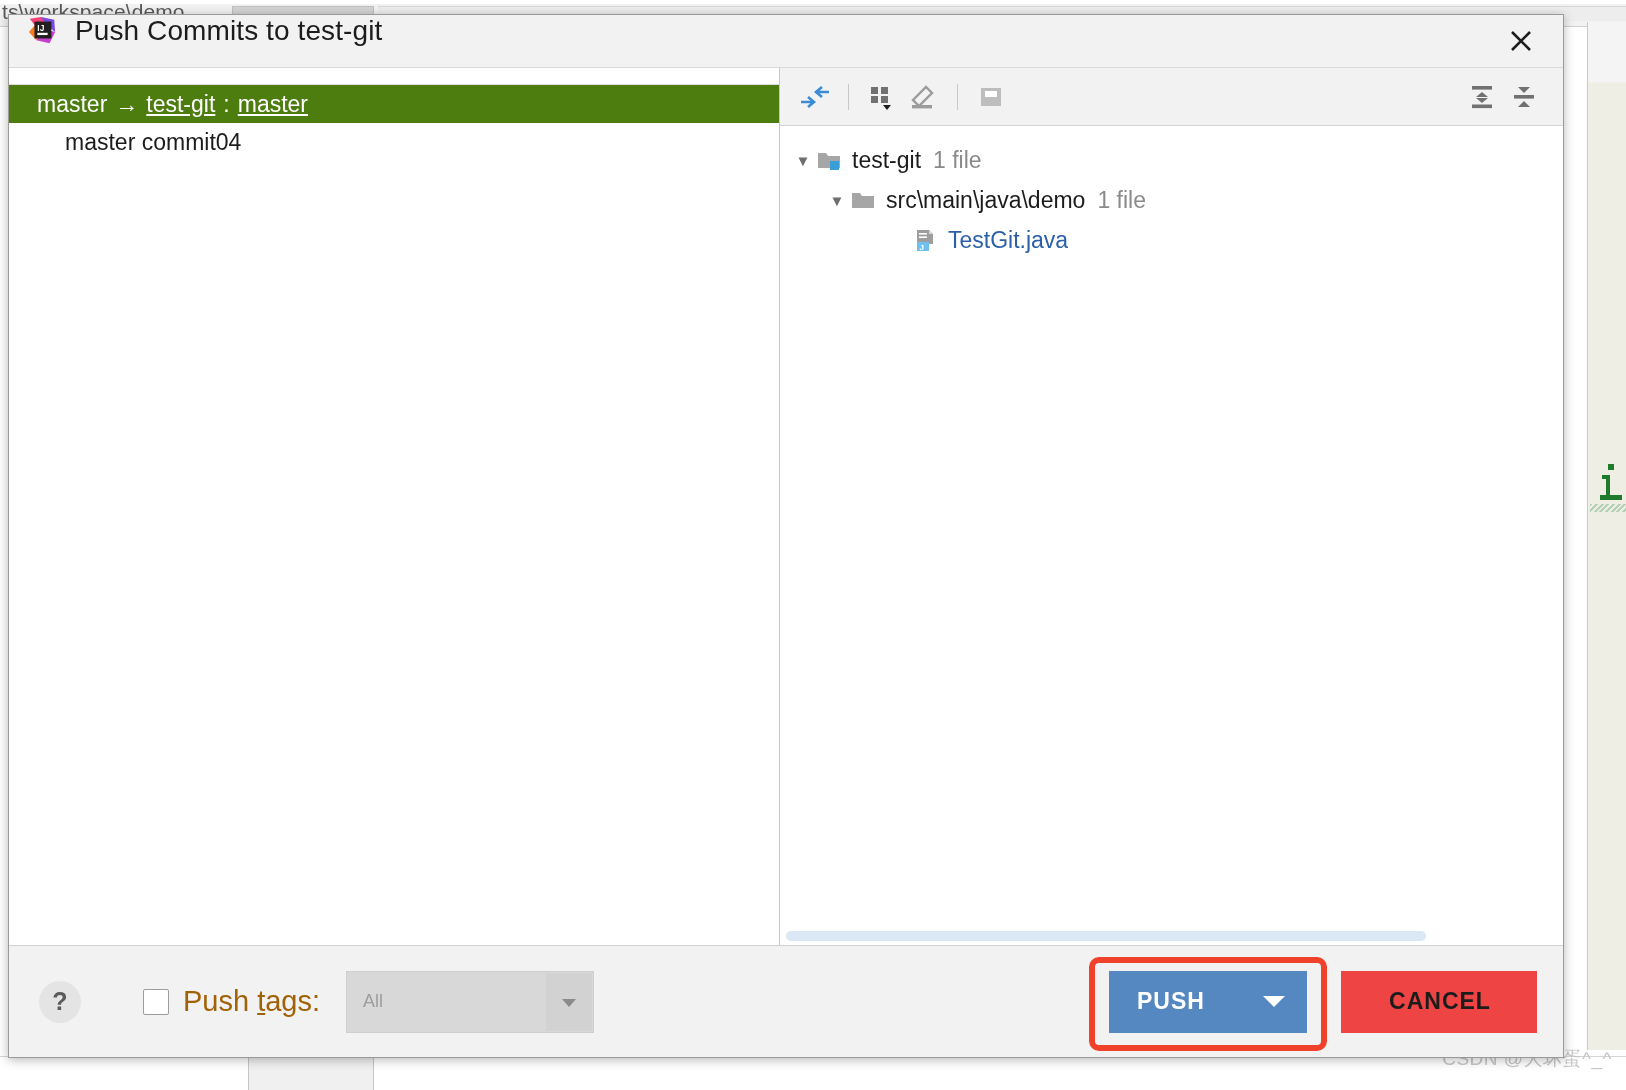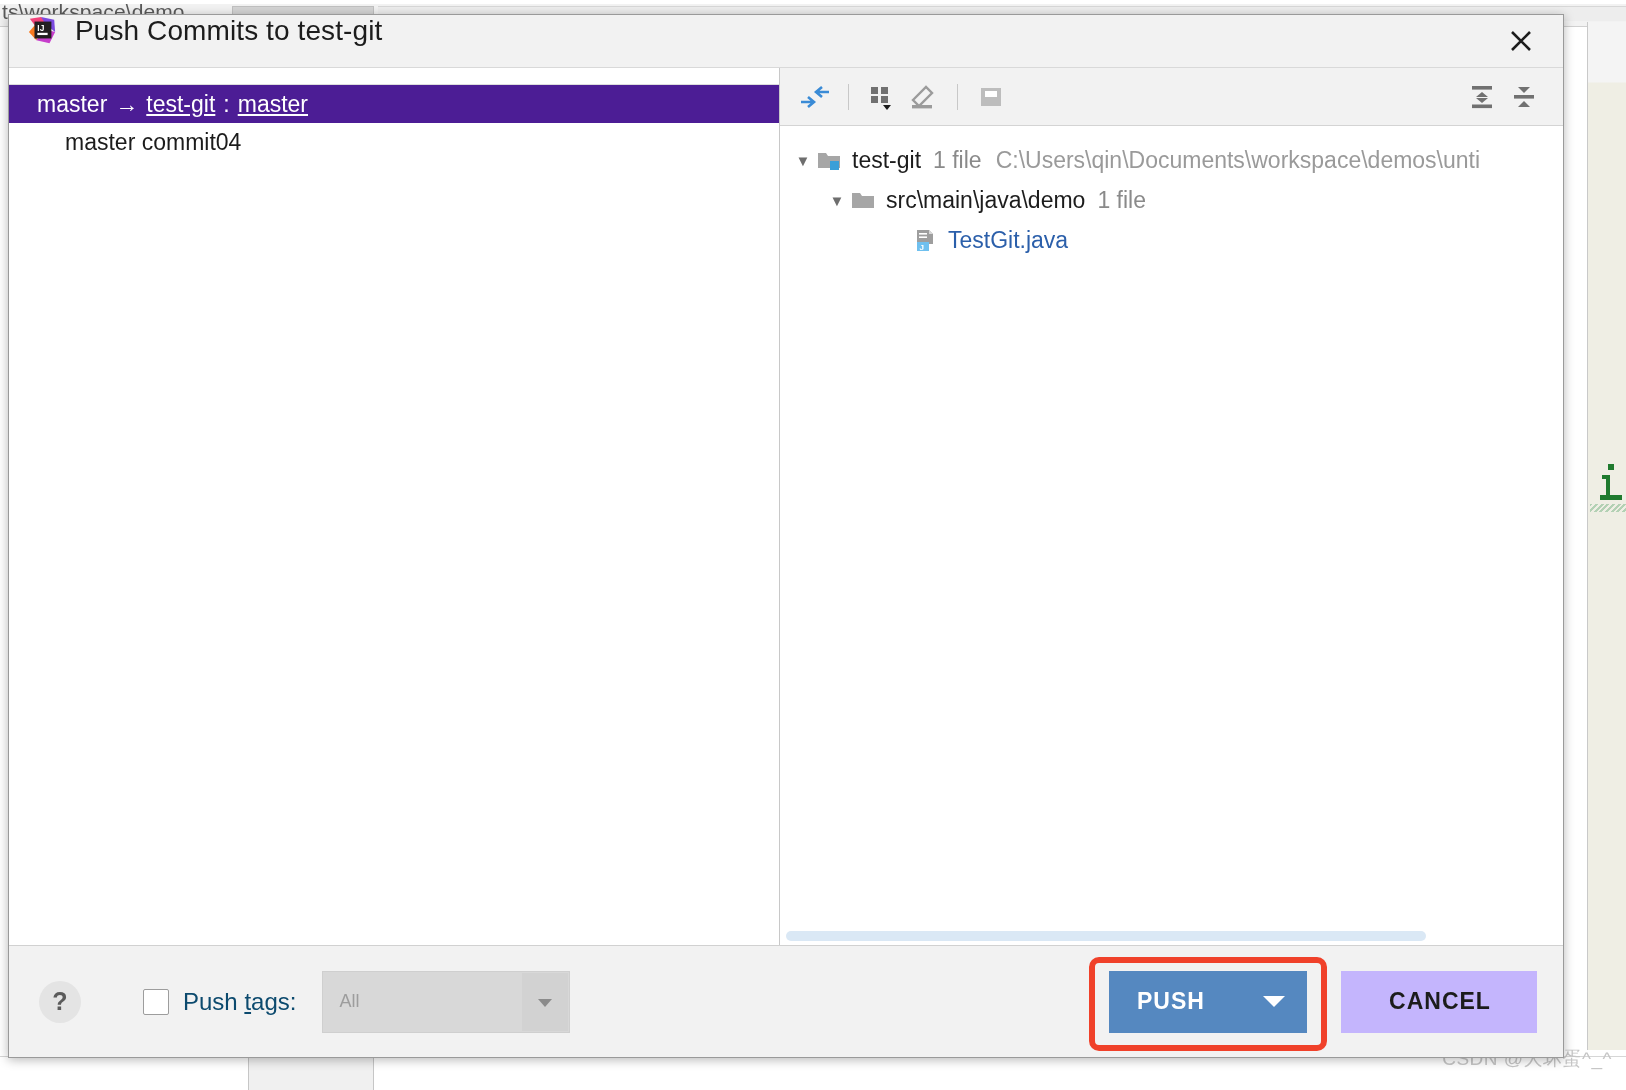--- a/index.html
+++ b/index.html
@@ -189,21 +189,21 @@
     display: flex;
     align-items: center;
     padding-left: 28px;
     font-size: 23px;
     color: #1c1c1c;
     white-space: nowrap;
     box-sizing: border-box;
     cursor: default;
   }
   .commit-row.selected {
-    background: #4c1d95;
+    background: #4d7c0f;
     color: #ffffff;
   }
   .commit-row.child {
     padding-left: 56px;
   }
   .commit-row .u {
     text-decoration: underline;
   }
   .arrow-glyph {
     margin: 0 8px;
@@ -342,22 +342,22 @@
   }
   .cbx {
     width: 24px; height: 24px;
     border: 1px solid #9d9d9d;
     background: #ffffff;
     border-radius: 2px;
     flex: 0 0 24px;
     cursor: pointer;
   }
   .cbx-label {
-    font-size: 24px;
-    color: #0c4a6e;
+    font-size: 29px;
+    color: #a16207;
     margin-left: 14px;
     white-space: nowrap;
   }
   .cbx-label u { text-decoration: underline; }
   .combo {
     margin-left: 26px;
     width: 248px;
     height: 62px;
     background: #d8d8d8;
     border: 1px solid #cfcfcf;
@@ -413,21 +413,21 @@
     box-sizing: border-box;
     font-size: 23px;
     font-weight: bold;
     letter-spacing: 1px;
     cursor: pointer;
     font-family: "Liberation Sans", sans-serif;
   }
   .btn-cancel {
     width: 196px;
     height: 62px;
-    background: #c4b5fd;
+    background: #ef4444;
     color: #1c1c1c;
     border: none;
     font-size: 23px;
     font-weight: bold;
     letter-spacing: 1px;
     cursor: pointer;
     margin-left: 14px;
     font-family: "Liberation Sans", sans-serif;
     padding-left: 8px;
   }
@@ -571,21 +571,20 @@
         <div class="tree-row lvl0">
           <span class="tw">▼</span>
           <span class="node-icon">
             <svg width="24" height="22" viewBox="0 0 24 22">
               <path d="M1 4 H9 L11 7 H23 V19 H1 Z" fill="#a6a6a6"></path>
               <rect x="13" y="12" width="9" height="9" fill="#3a9fd8"></rect>
             </svg>
           </span>
           <span class="node-label">test-git</span>
           <span class="node-meta">1 file</span>
-          <span class="node-path">C:\Users\qin\Documents\workspace\demos\unti</span>
         </div>
 
         <div class="tree-row lvl1">
           <span class="tw">▼</span>
           <span class="node-icon">
             <svg width="24" height="22" viewBox="0 0 24 22">
               <path d="M1 4 H9 L11 7 H23 V19 H1 Z" fill="#a6a6a6"></path>
             </svg>
           </span>
           <span class="node-label">src\main\java\demo</span>

